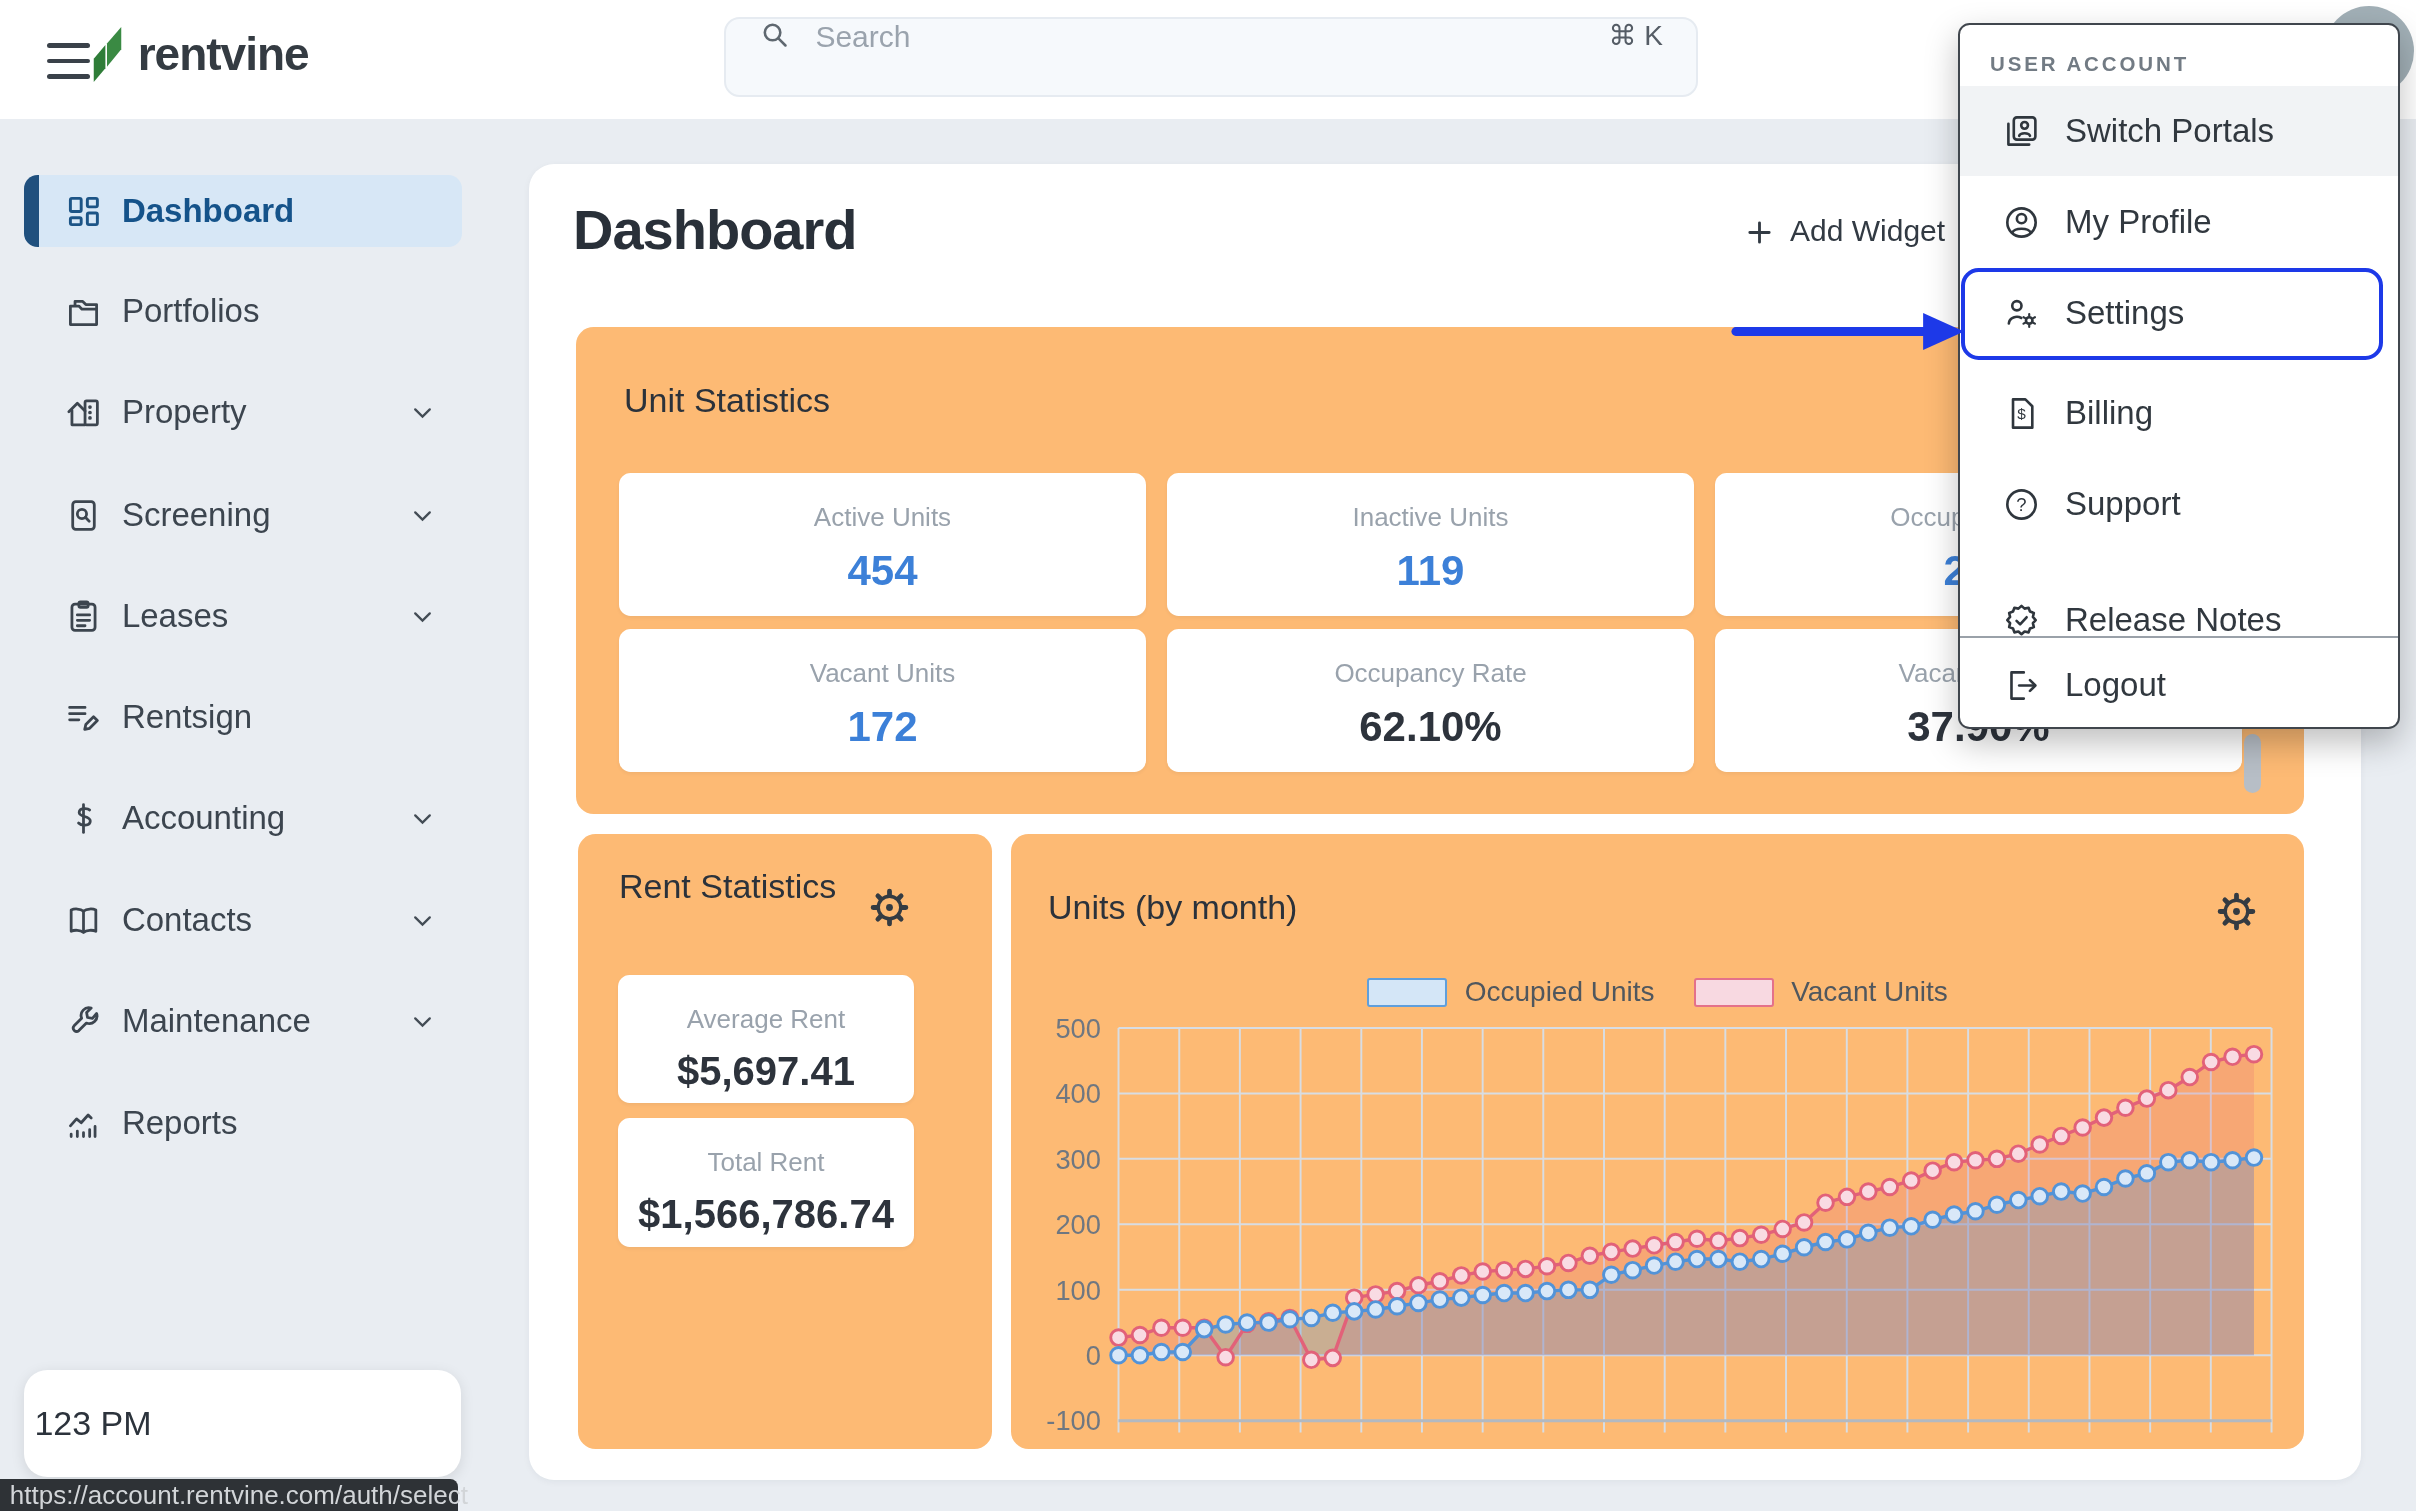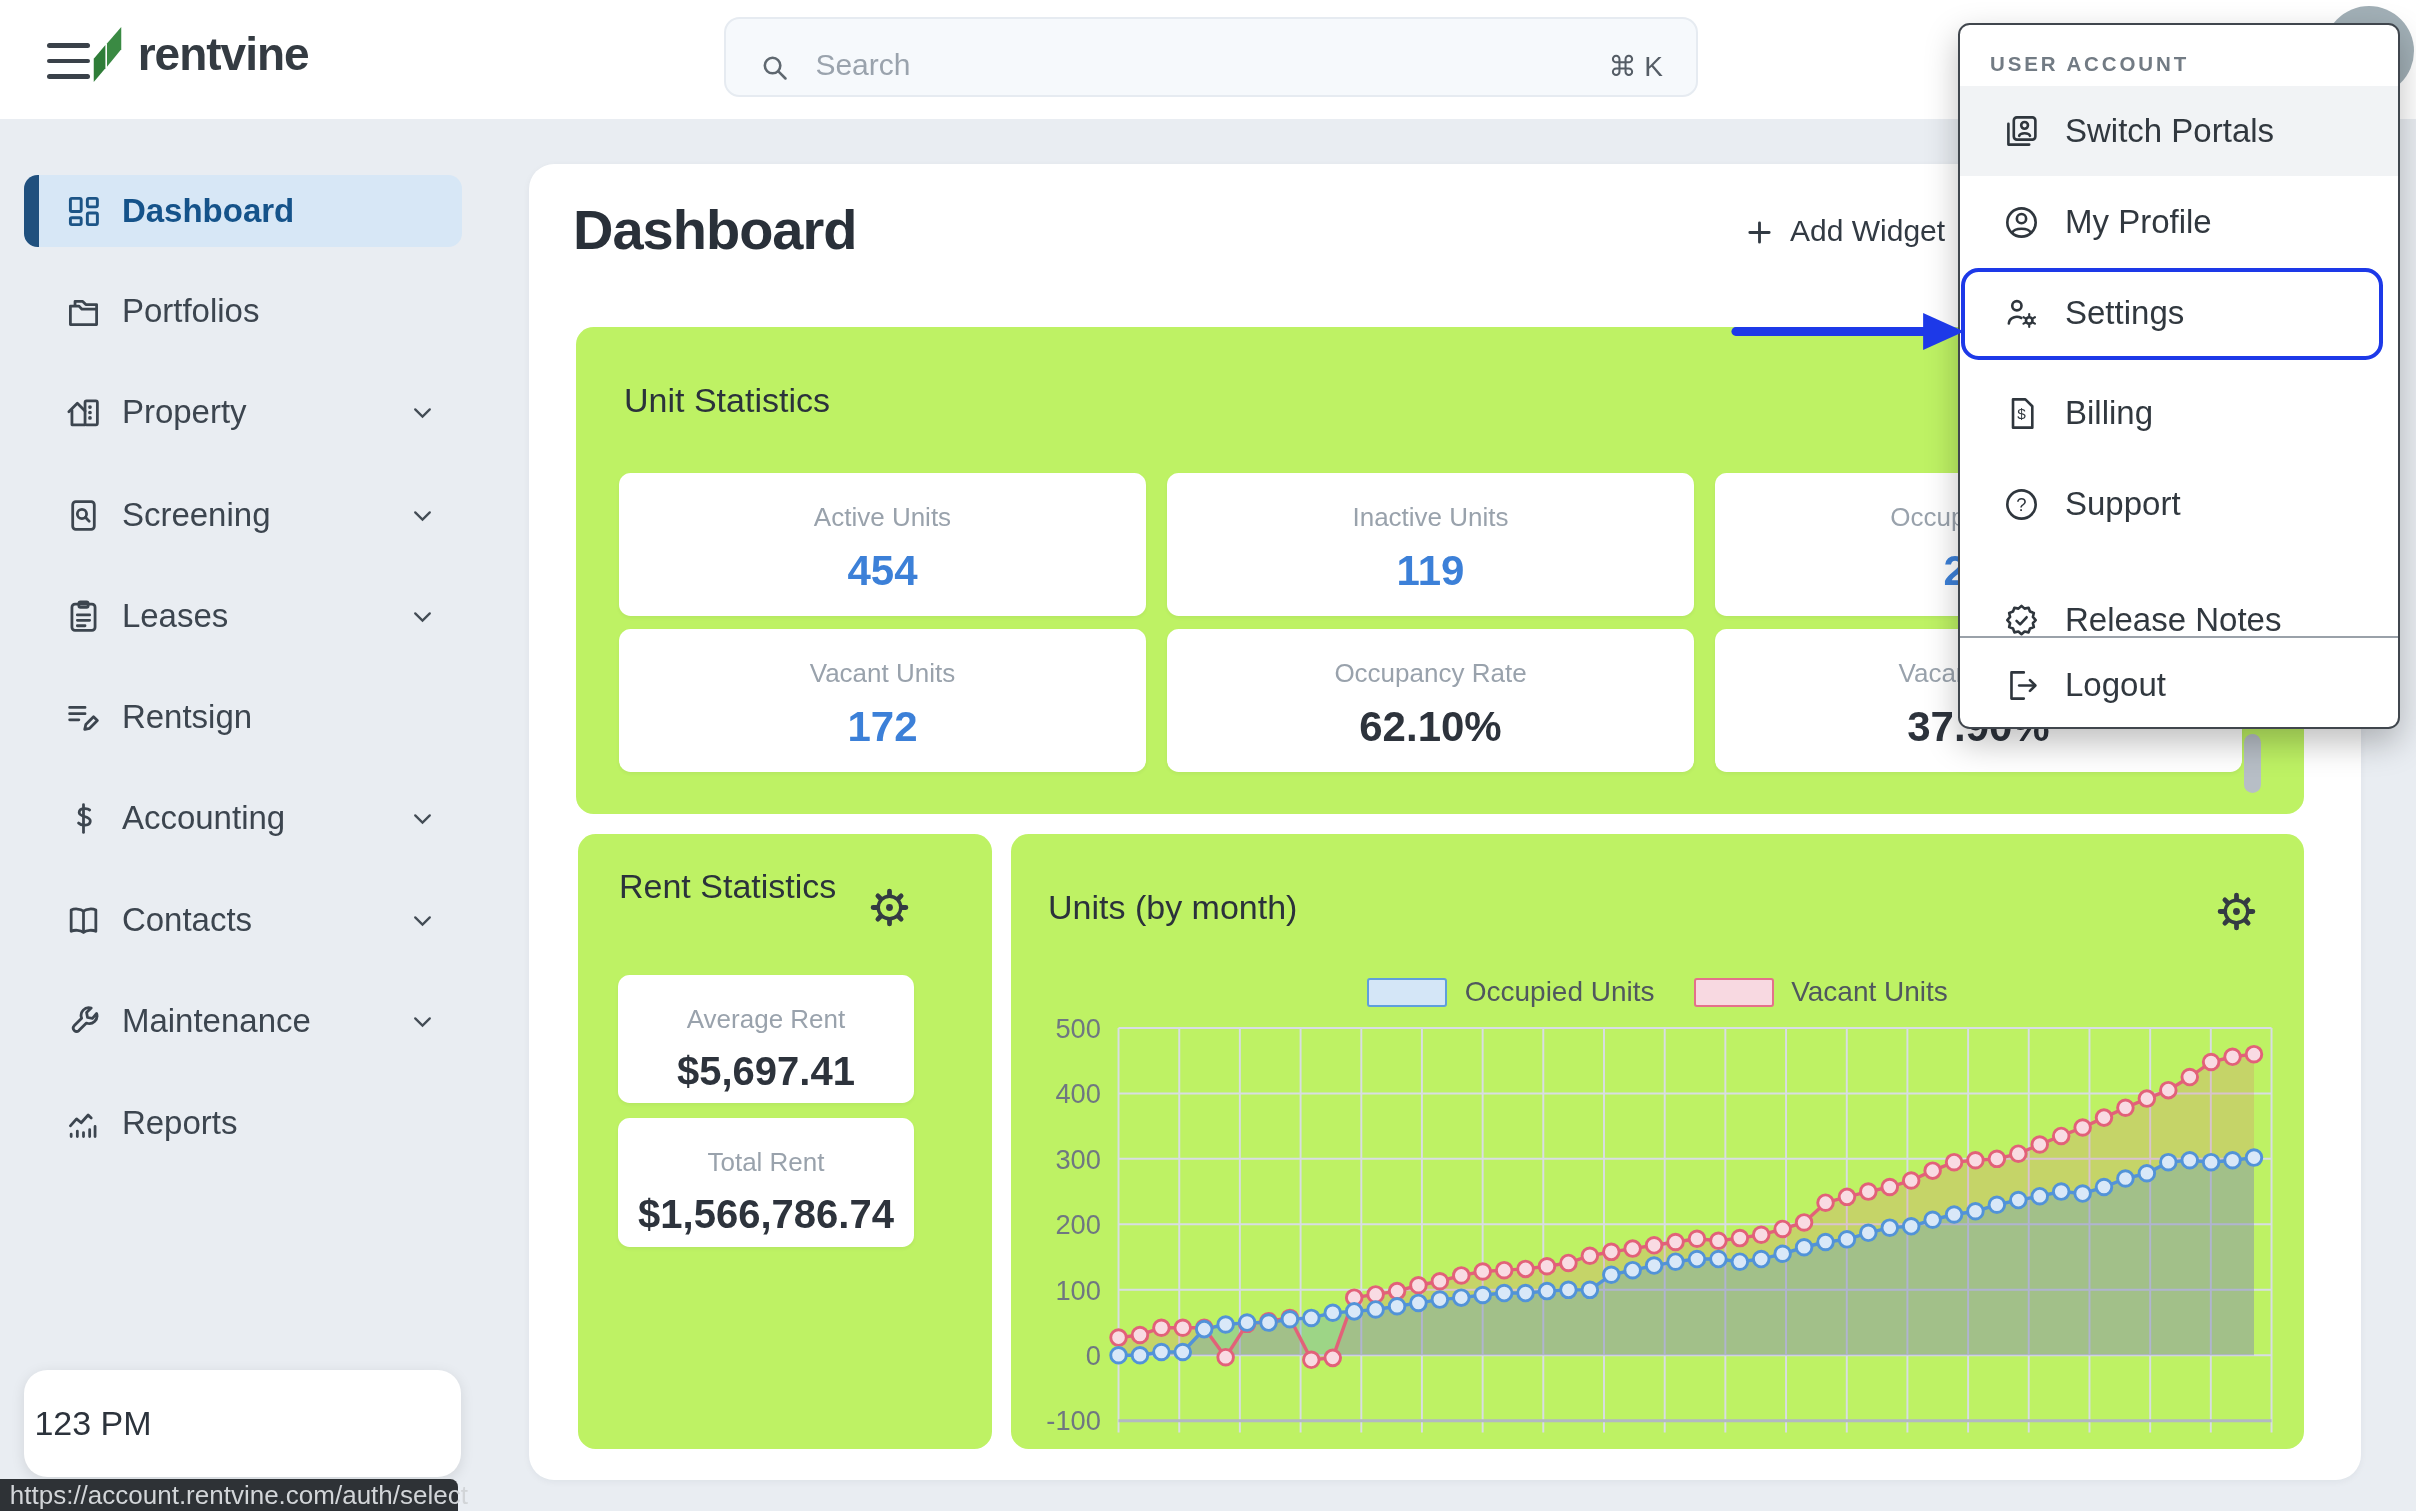--- a/index.html
+++ b/index.html
@@ -5,42 +5,42 @@
   html,body{margin:0;padding:0}
   body{width:2417px;height:1512px;position:relative;overflow:hidden;
        background:#e9edf2;font-family:"Liberation Sans",sans-serif;color:#2e3742;}
   .abs{position:absolute}
   svg{display:block}
   
   .topbar{left:0;top:0;width:2417px;height:119px;background:#fff;z-index:8}
   .hamburger div{width:43px;height:4.9px;background:#3a4149;border-radius:2.9px;margin-bottom:10.7px}
   .logo-text{font-size:46px;font-weight:700;color:#343b42;letter-spacing:-1px}
   .searchbox{left:724px;top:16.6px;width:974px;height:80px;background:#f6f9fc;border:2px solid #e6ebf1;
-             border-radius:15.6px;display:flex;align-items:flex-end;padding:12px 33px;box-sizing:border-box;gap:23.4px}
+             border-radius:15.6px;display:flex;align-items:flex-start;padding:0 33px;box-sizing:border-box;gap:23.4px}
   .searchbox input{flex:1;border:none;outline:none;background:transparent;font-size:30px;
                    font-family:"Liberation Sans",sans-serif;color:#3a4149}
   .searchbox input::placeholder{color:#9aa3ad}
   .kbd-hint{font-size:28px;color:#555d66;white-space:nowrap}
   
   .side-item{left:24.4px;width:438px;height:72px;display:flex;align-items:center;gap:19.5px;
              padding-left:41px;box-sizing:border-box;border-radius:13.7px;cursor:pointer}
   .side-item .lbl{font-size:33px;color:#3c454f}
   .side-item svg.ic{color:#3c454f}
   .side-item.active{background:#d7e7f6}
   .side-item.active .lbl{color:#15538a;font-weight:700}
   .side-item.active svg.ic{color:#1c5486}
   .side-item .bar{position:absolute;left:0;top:0;width:14.6px;height:72px;background:#20507e;border-radius:13.7px 0 0 13.7px}
   .side-item .chev{position:absolute;right:27px;color:#434c55}
   
   .main-card{left:529px;top:164px;width:1832px;height:1316px;background:#fff;border-radius:25px;
              box-shadow:0 2px 7.8px rgba(20,30,50,.05);z-index:1}
   .page-title{left:573px;top:197px;font-size:56px;font-weight:600;color:#293039;letter-spacing:-1px;z-index:2}
   .add-widget{left:1744px;top:214px;display:flex;align-items:flex-end;gap:15px;z-index:2;cursor:pointer}
   .add-widget .lbl{font-size:30px;color:#323a43;font-weight:500}
-  .widget{background:#bef264;border-radius:17.6px;z-index:2}
+  .widget{background:#fdba74;border-radius:17.6px;z-index:2}
   .widget-title{font-size:34px;font-weight:500;color:#2b323b}
   .gearbtn{position:absolute;color:#343b42;cursor:pointer}
   .stat-card{position:absolute;background:#fff;border-radius:11.7px;box-shadow:0 2px 3.9px rgba(25,39,60,.05);
              text-align:center;box-sizing:border-box;padding-top:29px}
   .stat-label{font-size:26px;color:#99a2ac}
   .stat-value{font-size:42px;font-weight:700;margin-top:13.7px}
   .v-blue{color:#3c80d8}.v-dark{color:#2d333c}
   
   .legend{display:flex;justify-content:center;align-items:center;gap:39px}
   .legend .item{display:flex;align-items:center;gap:17.6px}

